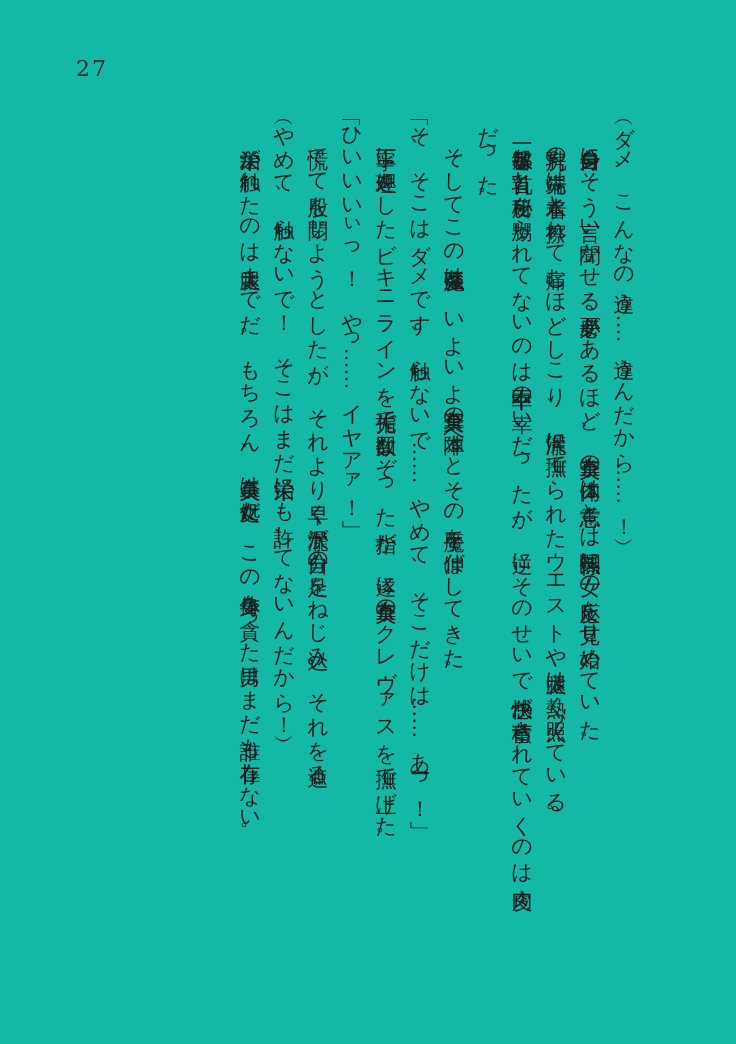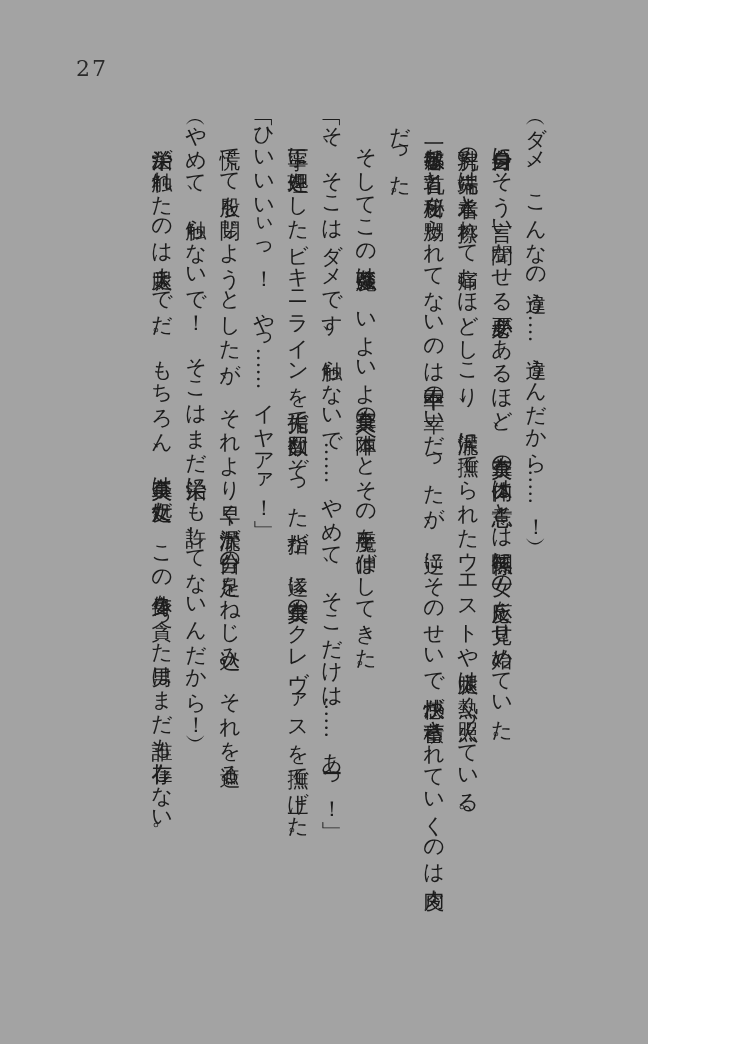--- a/index.html
+++ b/index.html
@@ -7,23 +7,23 @@
     padding: 0;
   }
   body {
     width: 736px;
     height: 1044px;
     background: #ffffff;
     overflow: hidden;
   }
   .book-page {
     position: relative;
-    width: 648px;
+    width: 736px;
     height: 1044px;
-    background: #a3a3a3;
+    background: #14b8a6;
     font-family: "DejaVu Serif", "Liberation Serif", serif;
   }
   .page-number {
     position: absolute;
     top: 56px;
     left: 76px;
     font-size: 22px;
     letter-spacing: 2px;
     color: #2b2b2b;
     font-style: normal;

